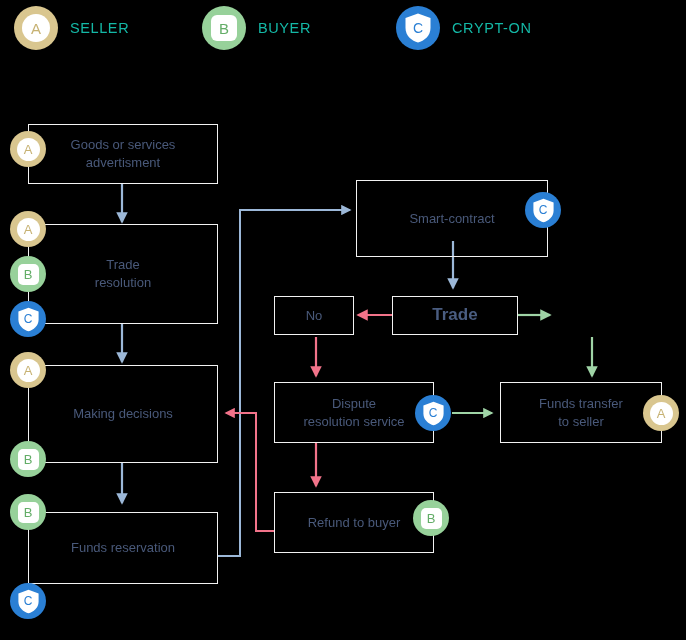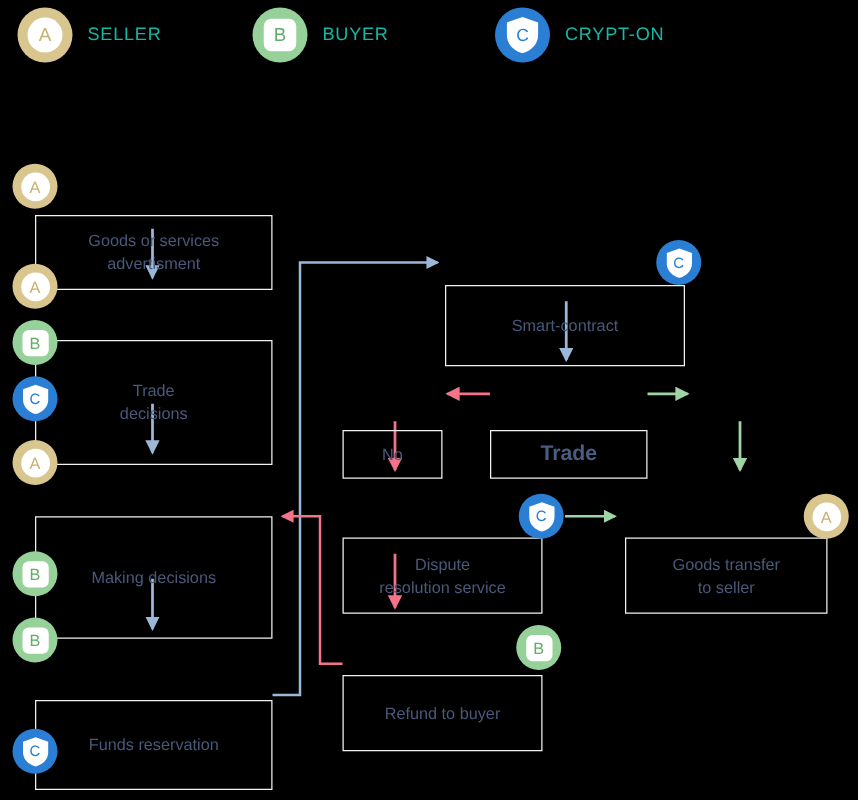--- a/index.html
+++ b/index.html
@@ -103,21 +103,20 @@
     border: 1.5px solid #f2f2f2;
     box-sizing: border-box;
     display: flex;
     align-items: center;
     justify-content: center;
     text-align: center;
     color: #49597a;
     font-size: 13px;
     line-height: 1.35;
     background: transparent;
-    margin-top: 48px;
   }
   .box.big-label {
     font-size: 17px;
     font-weight: 700;
     color: #4a5d81;
   }
 
   .box-badge {
     position: absolute;
     z-index: 5;
@@ -206,21 +205,21 @@
     <div>advertisment</div>
   </div>
   <div class="box-badge" style="left:10px; top:131px;">
     <div class="badge sm badge-a">
       <div class="badge-inner">A</div>
     </div>
   </div>
 
   <div class="box" style="left:28px; top:224px; width:190px; height:100px; flex-direction:column;">
     <div>Trade</div>
-    <div>decisions</div>
+    <div>resolution</div>
   </div>
   <div class="box-badge" style="left:10px; top:211px;">
     <div class="badge sm badge-a">
       <div class="badge-inner">A</div>
     </div>
   </div>
   <div class="box-badge" style="left:10px; top:256px;">
     <div class="badge sm badge-b">
       <div class="badge-inner">B</div>
     </div>
@@ -262,21 +261,21 @@
     <div class="badge sm badge-c">
       <div class="badge-inner">
         <svg class="shield-svg" viewBox="0 0 26 30">
           <path d="M13 0.5 L25.5 5 L25.5 15 C25.5 23 19 28 13 29.5 C7 28 0.5 23 0.5 15 L0.5 5 Z" fill="#ffffff"></path>
         </svg>
         <span class="shield-letter">C</span>
       </div>
     </div>
   </div>
 
-  <div class="box" style="left:356px; top:180px; width:192px; height:65px;">
+  <div class="box" style="left:356px; top:180px; width:192px; height:77px;">
     <div>Smart-contract</div>
   </div>
   <div class="box-badge" style="left:525px; top:192px;">
     <div class="badge sm badge-c">
       <div class="badge-inner">
         <svg class="shield-svg" viewBox="0 0 26 30">
           <path d="M13 0.5 L25.5 5 L25.5 15 C25.5 23 19 28 13 29.5 C7 28 0.5 23 0.5 15 L0.5 5 Z" fill="#ffffff"></path>
         </svg>
         <span class="shield-letter">C</span>
       </div>
@@ -301,21 +300,21 @@
       <div class="badge-inner">
         <svg class="shield-svg" viewBox="0 0 26 30">
           <path d="M13 0.5 L25.5 5 L25.5 15 C25.5 23 19 28 13 29.5 C7 28 0.5 23 0.5 15 L0.5 5 Z" fill="#ffffff"></path>
         </svg>
         <span class="shield-letter">C</span>
       </div>
     </div>
   </div>
 
   <div class="box" style="left:500px; top:382px; width:162px; height:61px; flex-direction:column;">
-    <div>Goods transfer</div>
+    <div>Funds transfer</div>
     <div>to seller</div>
   </div>
   <div class="box-badge" style="left:643px; top:395px;">
     <div class="badge sm badge-a">
       <div class="badge-inner">A</div>
     </div>
   </div>
 
   <div class="box" style="left:274px; top:492px; width:160px; height:61px;">
     <div>Refund to buyer</div>

